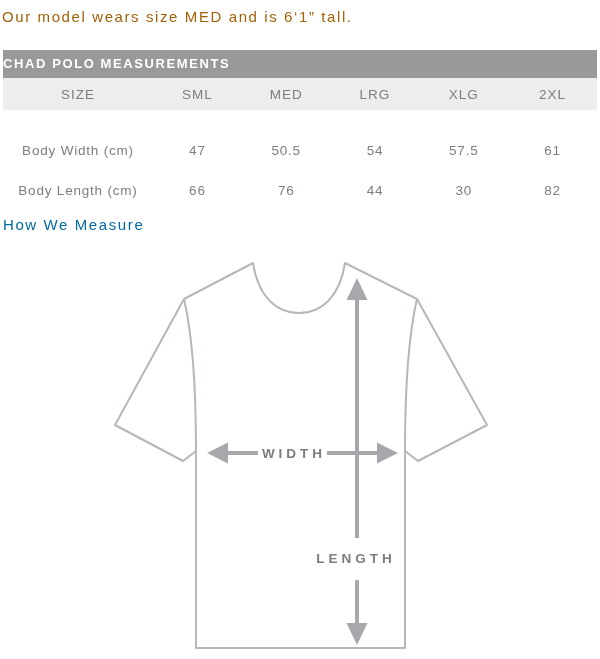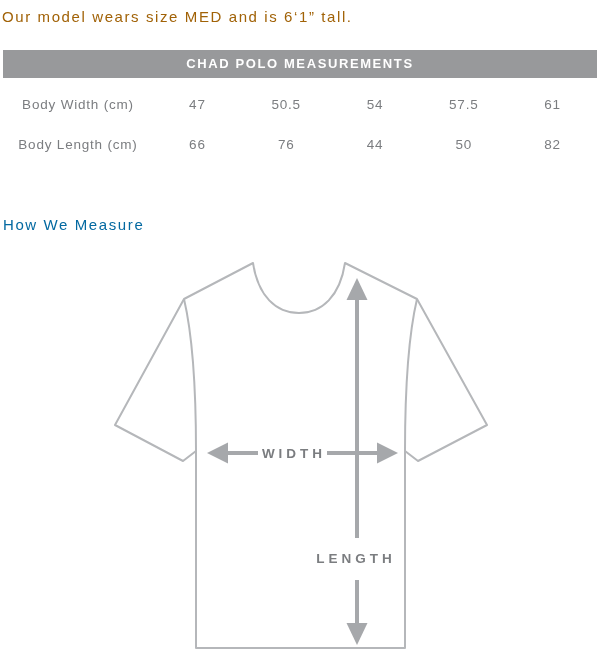--- a/index.html
+++ b/index.html
@@ -15,31 +15,31 @@
     font-size:15px; letter-spacing:1.6px; color:#a16207;
     white-space:nowrap;
   }
 
   .size-table {
     position:absolute; left:3px; top:50px; width:594px;
   }
   .table-title {
     height:28px; line-height:28px; background:#98999b;
     color:#ffffff; font-size:13px; font-weight:bold;
-    letter-spacing:1.6px; text-align:center;
+    letter-spacing:1.6px; text-align:left;
   }
   .table-head {
     height:32px; background:#ededee;
     display:grid; grid-template-columns:150px repeat(5, 1fr);
     align-items:center;
   }
   .table-head .cell {
     text-align:center; font-size:13.5px; letter-spacing:1px; color:#7b7d80;
   }
-  .table-body { padding-top:6px; }
+  .table-body { padding-top:20px; }
   .table-row {
     height:40px;
     display:grid; grid-template-columns:150px repeat(5, 1fr);
     align-items:center;
   }
   .table-row .cell {
     text-align:center; font-size:13.5px; letter-spacing:0.8px; color:#7b7d80;
   }
 
   .hwm-heading {
@@ -60,36 +60,44 @@
   }
 </style>
 </head>
 <body>
 
 <div class="model-note">Our model wears size MED and is 6‘1” tall.</div>
 
 <div class="size-table">
   <div class="table-title">CHAD POLO MEASUREMENTS</div>
 
+  <div class="table-head">
+    <div class="cell">SIZE</div>
+    <div class="cell">SML</div>
+    <div class="cell">MED</div>
+    <div class="cell">LRG</div>
+    <div class="cell">XLG</div>
+    <div class="cell">2XL</div>
+  </div>
 
   <div class="table-body">
     <div class="table-row">
       <div class="cell">Body Width (cm)</div>
       <div class="cell">47</div>
       <div class="cell">50.5</div>
       <div class="cell">54</div>
       <div class="cell">57.5</div>
       <div class="cell">61</div>
     </div>
     <div class="table-row">
       <div class="cell">Body Length (cm)</div>
       <div class="cell">66</div>
       <div class="cell">76</div>
       <div class="cell">44</div>
-      <div class="cell">50</div>
+      <div class="cell">30</div>
       <div class="cell">82</div>
     </div>
   </div>
 </div>
 
 <div class="hwm-heading">How We Measure</div>
 
 <svg class="diagram-svg" width="600" height="404" viewBox="0 255 600 404">
 
   <path class="shirt-line" d="M253,263 L184,299 L115,425 L183,461 L196,451 L196,648 L405,648 L405,451 L418,461 L487,425 L417,299 L345,263

